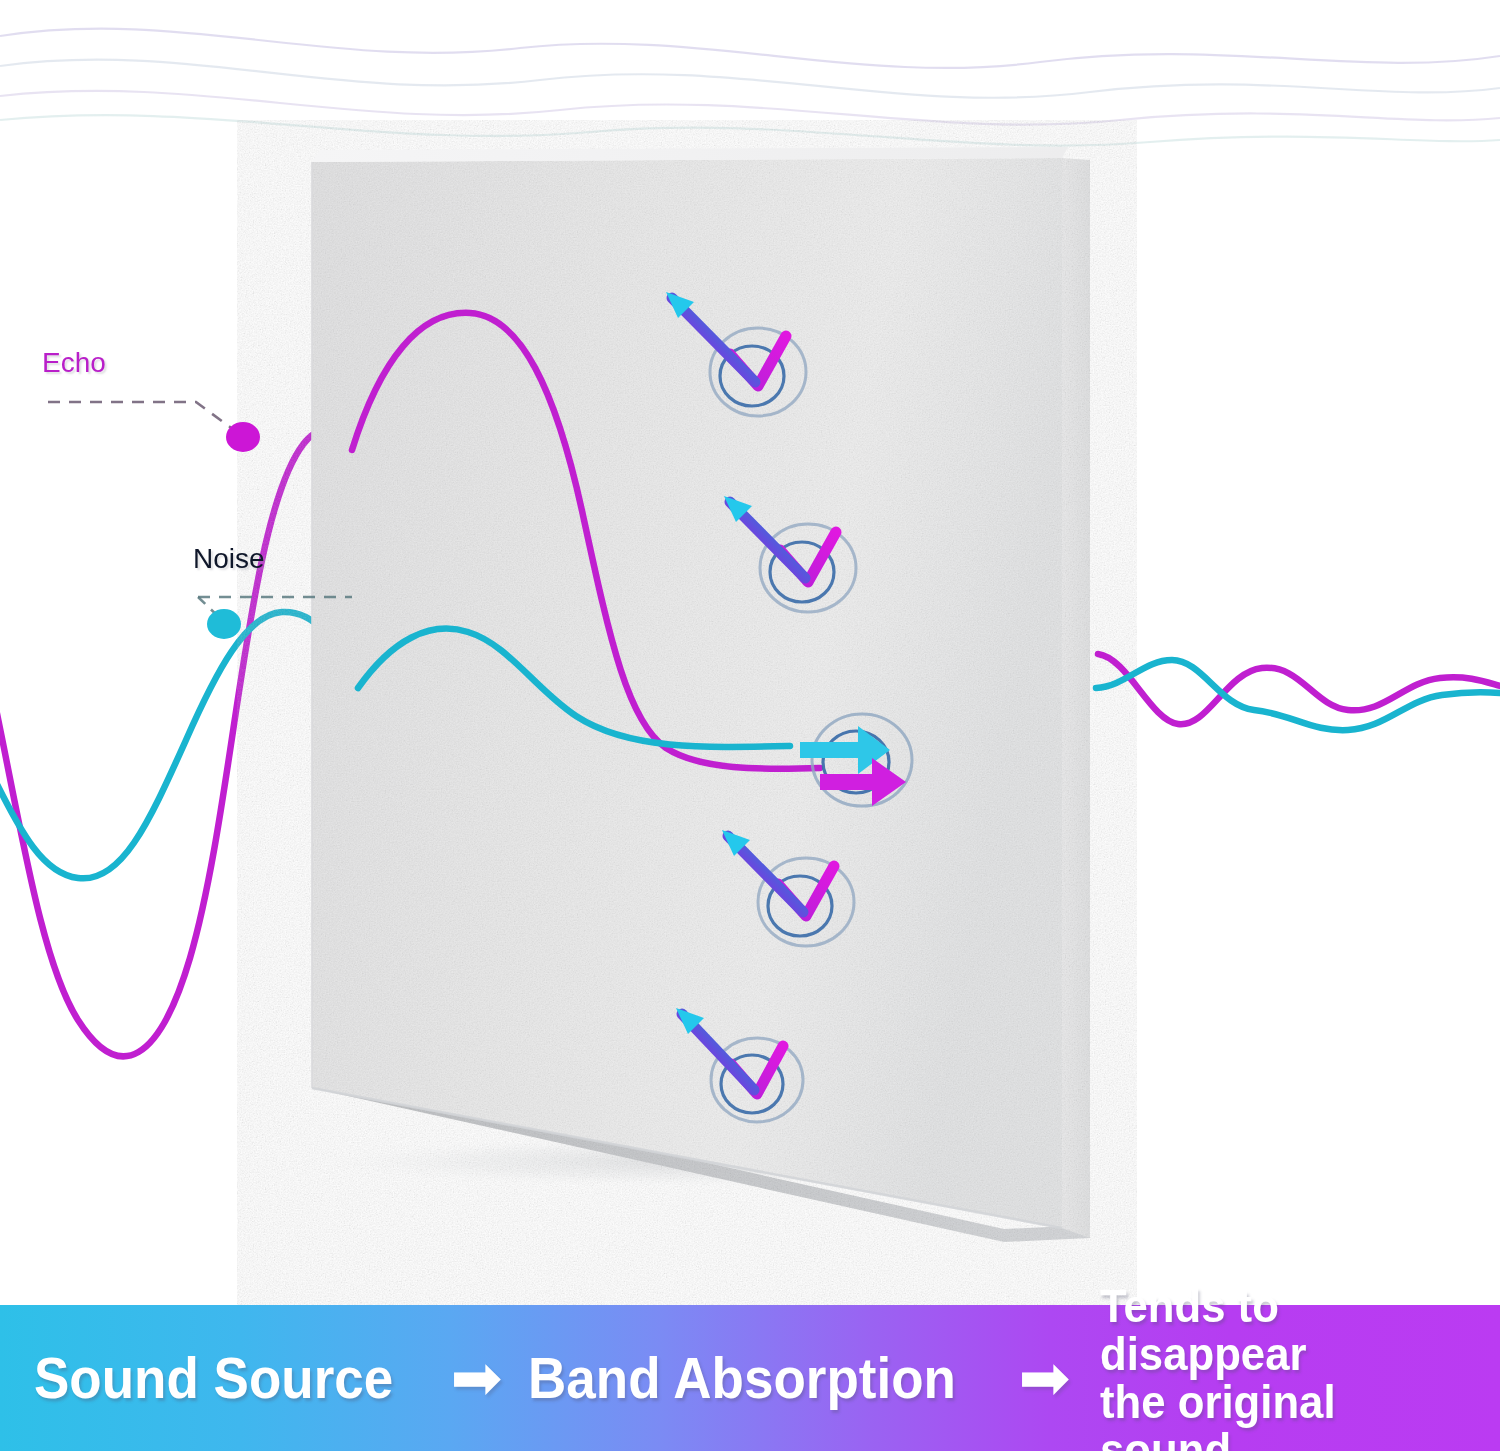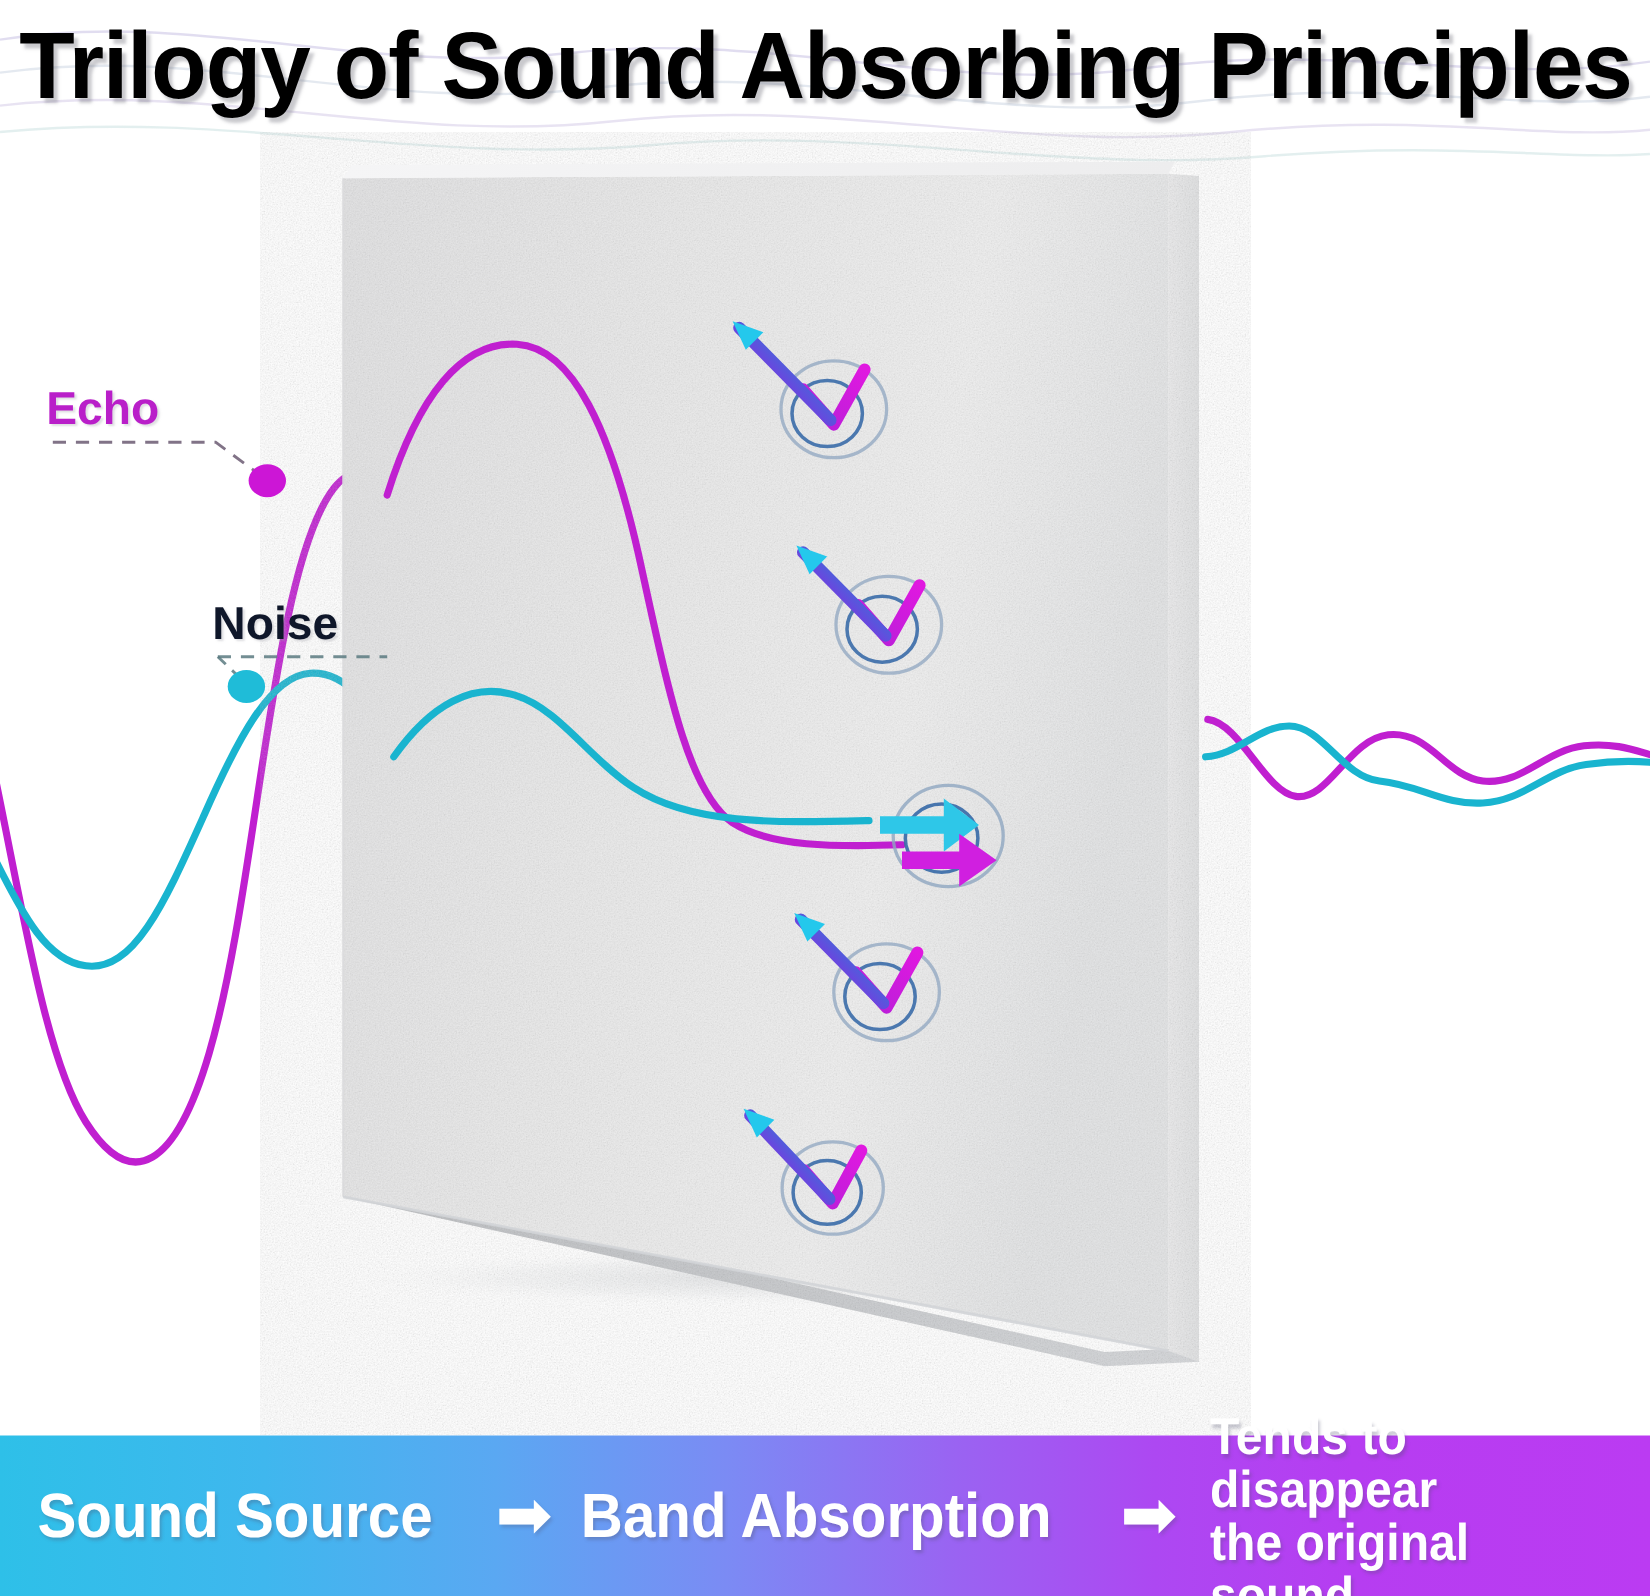--- a/index.html
+++ b/index.html
@@ -53,22 +53,22 @@
     left: 0; top: 120px;
     width: 1500px;
     height: 1185px;
   }
   #stage-svg { position: absolute; left:0; top:0; width:1500px; height:1185px; }
 
   
   .callout {
     position: absolute;
     font-family: "Liberation Sans", sans-serif;
-    font-weight: bold;
-    font-size: 42px;
+    font-weight: normal;
+    font-size: 28px;
     letter-spacing: 0px;
     white-space: nowrap;
   }
   #echo-label {
     left: 42px; top: 227px;
     color: #b91fc9;
     text-shadow: 2px 2px 2px rgba(160,160,170,0.35);
   }
   #noise-label {
     left: 193px; top: 423px;
@@ -132,23 +132,20 @@
 
   <svg id="title-bg-waves" viewBox="0 0 1500 150" preserveAspectRatio="none">
     <g fill="none" stroke-width="2.2" opacity="0.55">
       <path d="M0,36 C180,8 330,70 520,48 C700,28 860,86 1040,62 C1220,38 1360,78 1500,56" stroke="#c9c3e4"></path>
       <path d="M0,66 C190,40 340,104 540,80 C740,56 900,116 1090,92 C1270,70 1380,104 1500,88" stroke="#cfd8e4"></path>
       <path d="M0,96 C200,74 360,132 560,110 C760,88 930,140 1120,120 C1300,102 1400,128 1500,118" stroke="#d6cde8"></path>
       <path d="M0,120 C210,100 380,150 590,132 C790,114 960,158 1150,142 C1320,128 1420,146 1500,140" stroke="#cde3e2"></path>
     </g>
   </svg>
 
-  <div id="title-block">
-    <div id="page-title">Trilogy of Sound Absorbing Principles</div>
-  </div>
 
   <div id="stage">
 
     <svg id="stage-svg" viewBox="0 0 1500 1185">
       <defs>
 
         <filter id="noiseTex" x="-10%" y="-10%" width="120%" height="120%">
           <feTurbulence type="fractalNoise" baseFrequency="0.75" numOctaves="4" seed="7" result="t"></feTurbulence>
           <feColorMatrix in="t" type="saturate" values="0" result="g"></feColorMatrix>
           <feComponentTransfer in="g" result="c">

